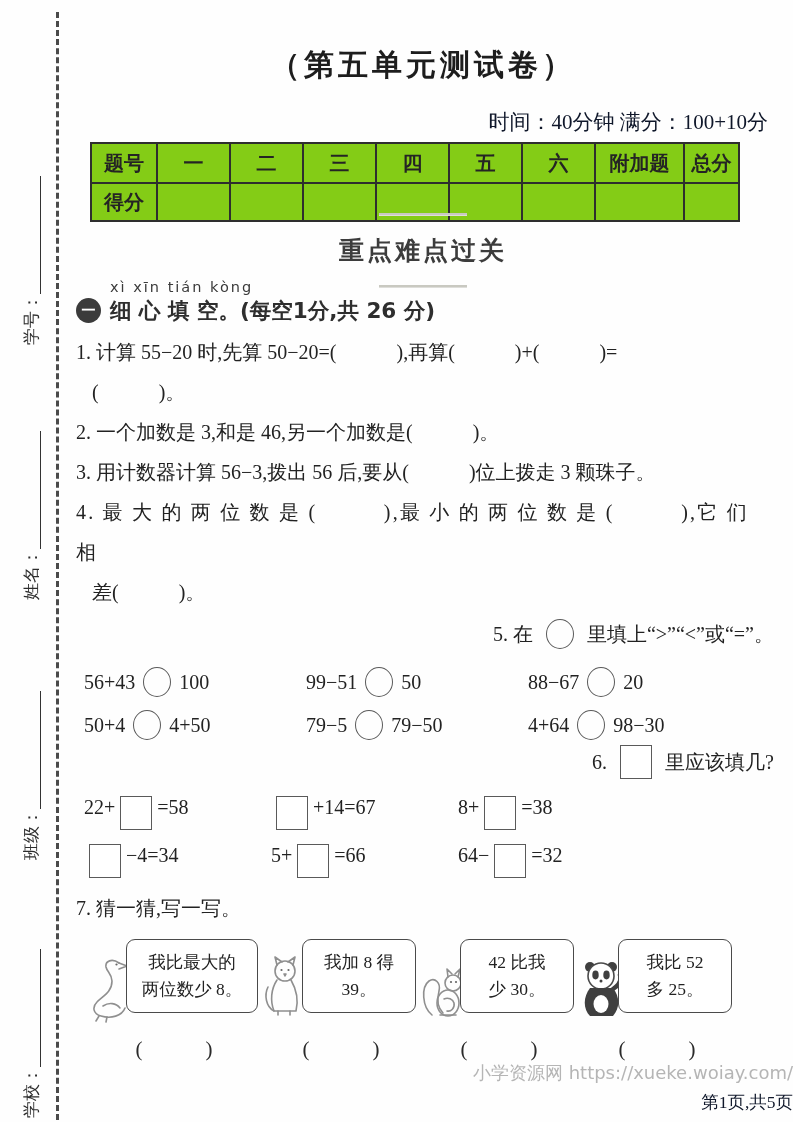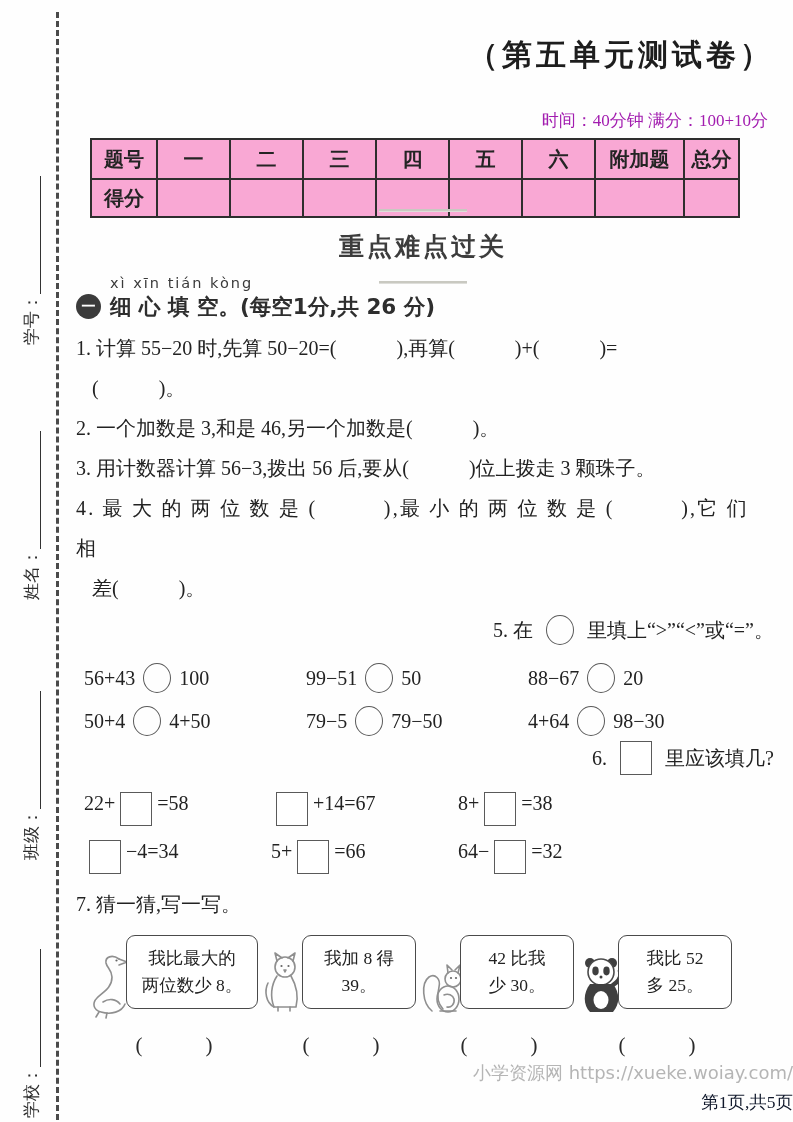--- a/index.html
+++ b/index.html
@@ -7,25 +7,25 @@
   .page { position:relative; width:793px; height:1122px; background:#fefefe; overflow:hidden; color:#242424; }
 
   
   .seal-line { position:absolute; left:56px; top:12px; height:1108px; border-left:3.5px dashed #4a4a4a; }
   .margin-item { position:absolute; left:20px; transform:rotate(-90deg); transform-origin:0 0; white-space:nowrap; font-size:17px; color:#2c2c2c; }
   .mblank { display:inline-block; width:118px; height:1.05em; border-bottom:1.6px solid #333; vertical-align:-4px; }
 
   
   .content { position:absolute; left:72px; top:0; width:702px; height:1122px; padding-top:26px; }
   .title { font-size:40px; font-weight:700; text-align:center; letter-spacing:1px; line-height:46px; color:#1d1d1d; }
-  .subtitle { margin-top:9px; font-size:30px; font-weight:700; text-align:right; letter-spacing:4px; color:#1d1d1d; }
-  .meta { margin-top:33px; padding-right:6px; text-align:right; font-size:17px; color:#a21caf; }
+  .subtitle { margin-top:19px; font-size:30px; font-weight:700; text-align:center; letter-spacing:4px; color:#1d1d1d; }
+  .meta { margin-top:22px; padding-right:6px; text-align:right; font-size:21px; color:#0f172a; }
 
   table.score { margin:6px 0 0 18px; border-collapse:collapse; table-layout:fixed; width:648px; }
-  table.score td { border:2px solid #2e2e2e; text-align:center; font-size:20px; height:40px; background:#f9a8d4; }
+  table.score td { border:2px solid #2e2e2e; text-align:center; font-size:20px; height:40px; background:#84cc16; }
   table.score tr.r2 td { height:38px; }
   td.th { font-weight:600; }
   .c0 { width:66px; } .cn { width:73px; } .cf { width:89px; } .cz { width:55px; }
 
   
   .banner { margin-top:12px; display:flex; justify-content:center; align-items:center; gap:9px; height:32px;flex-direction:column; }
   .b-line { width:88px; height:5px; border-top:2px solid #c9c9c1; border-bottom:1px solid #dededa; }
   .orn { width:9px; height:12px; background:#9ba092; border-radius:2px 2px 5px 2px; }
   .orn.l { box-shadow:-7px 4px 0 -1px #c7ccbd; }
   .orn.r { box-shadow:7px 4px 0 -1px #c7ccbd; border-radius:2px 2px 2px 5px; }

